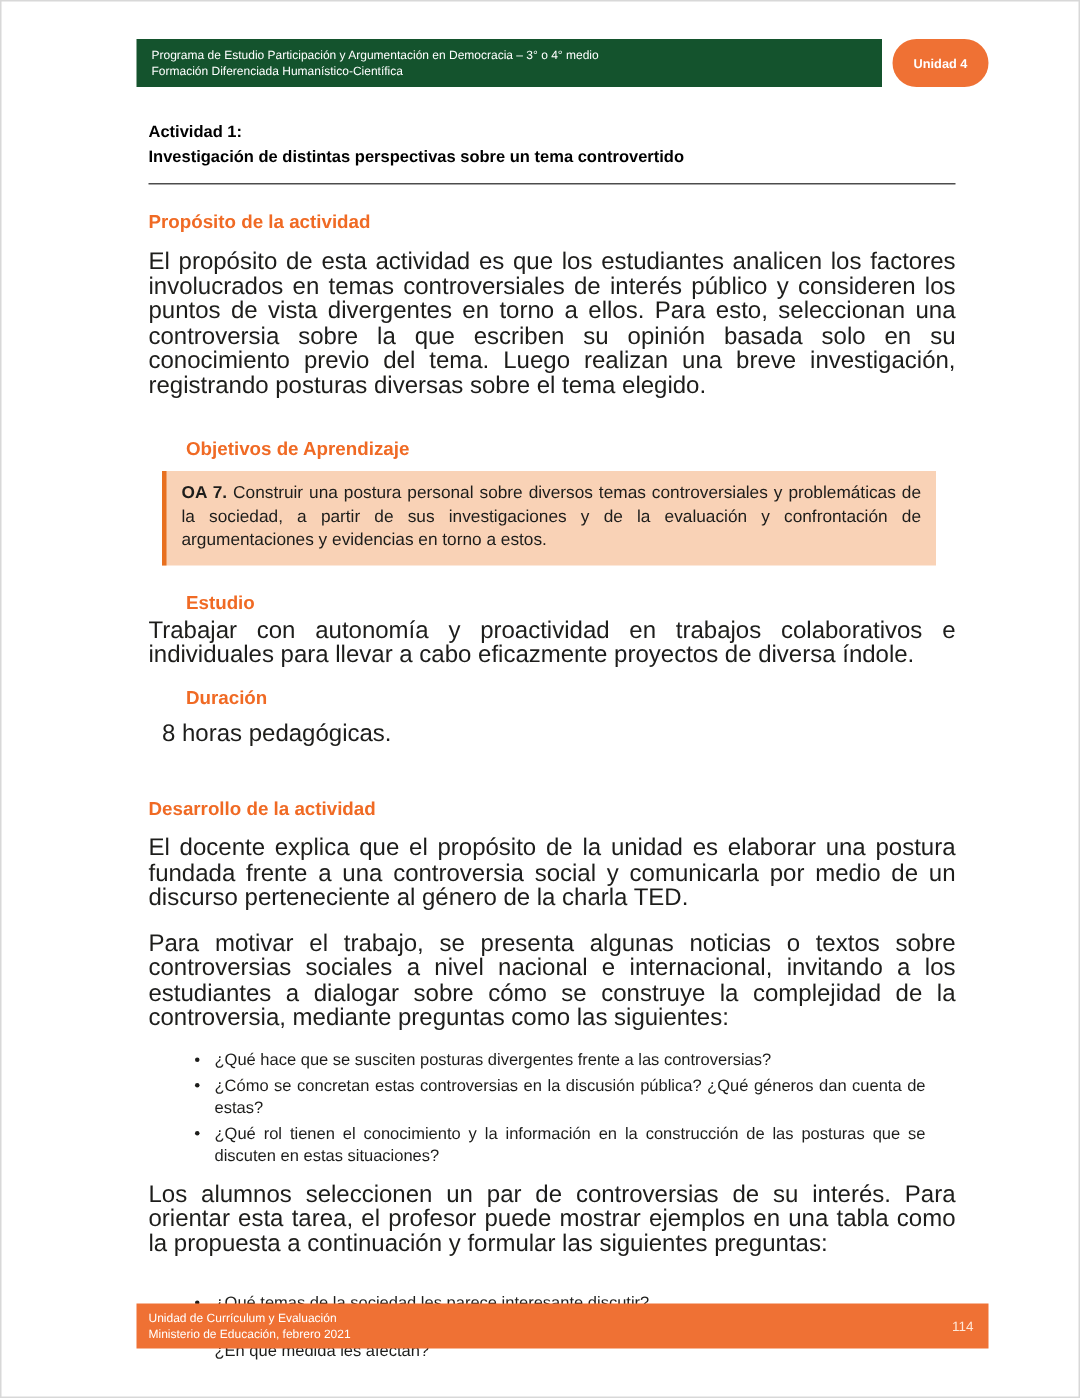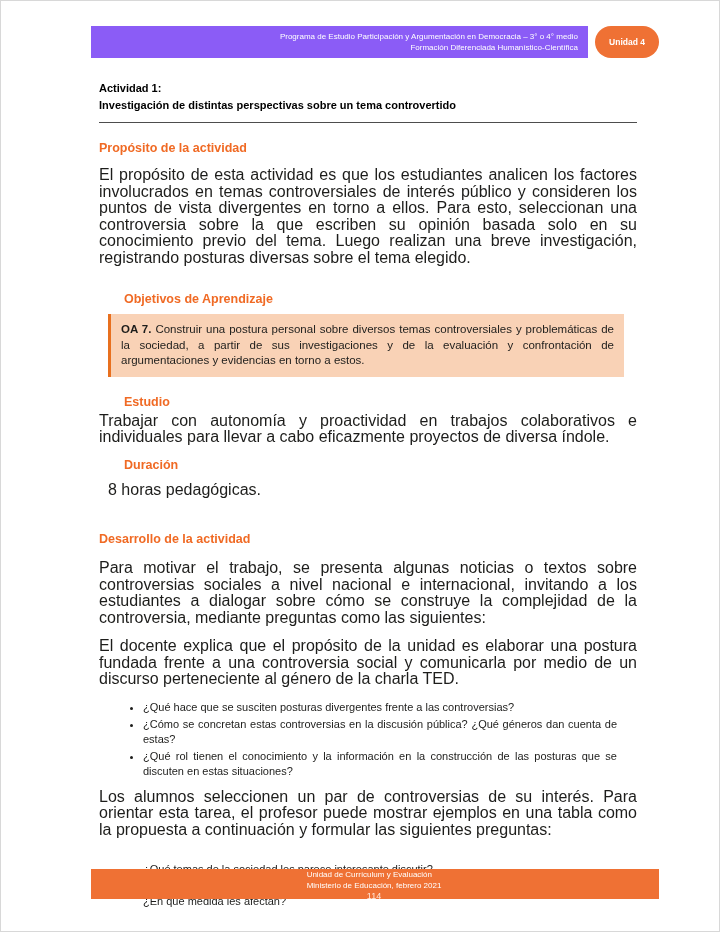--- a/index.html
+++ b/index.html
@@ -20,26 +20,25 @@
     position: absolute;
     top: 25px;
     left: 90px;
     right: 60px;
     display: flex;
     align-items: stretch;
     gap: 7px;
   }
   .header-banner {
     flex: 1;
-    background: #8b5cf6;
+    background: #14532d;
     color: #ffffff;
     font-size: 8px;
     line-height: 11px;
     padding: 5px 10px;
-    text-align: right;
   }
   .header-badge {
     width: 64px;
     background: #ef7134;
     color: #ffffff;
     font-size: 8.5px;
     font-weight: bold;
     border-radius: 16px;
     display: flex;
     align-items: center;
@@ -107,21 +106,20 @@
     left: 90px;
     right: 60px;
     bottom: 32px;
     height: 30px;
     background: #ef7134;
     color: #ffffff;
     display: flex;
     align-items: center;
     justify-content: space-between;
     padding: 0 10px 0 8px;
-    flex-direction: column;
   }
   .footer-left { font-size: 8px; line-height: 11px; }
   .footer-page { font-size: 9px; color: #ffe9da; }
 </style>
 </head>
 <body>
 
 <div class="page">
 
   <div class="header-row">
@@ -149,22 +147,22 @@
       <span>Construir una postura personal sobre diversos temas controversiales y problemáticas de la sociedad, a partir de sus investigaciones y de la evaluación y confrontación de argumentaciones y evidencias en torno a estos.</span>
     </div>
 
     <div class="heading indent h-actitud">Estudio</div>
     <p class="body-text p-actitud">Trabajar con autonomía y proactividad en trabajos colaborativos e individuales para llevar a cabo eficazmente proyectos de diversa índole.</p>
 
     <div class="heading indent h-duracion">Duración</div>
     <p class="body-text p-duracion">8 horas pedagógicas.</p>
 
     <div class="heading h-desarrollo">Desarrollo de la actividad</div>
+    <p class="body-text p-d1">El docente explica que el propósito de la unidad es elaborar una postura fundada frente a una controversia social y comunicarla por medio de un discurso perteneciente al género de la charla TED.</p>
     <p class="body-text p-d2">Para motivar el trabajo, se presenta algunas noticias o textos sobre controversias sociales a nivel nacional e internacional, invitando a los estudiantes a dialogar sobre cómo se construye la complejidad de la controversia, mediante preguntas como las siguientes:</p>
-    <p class="body-text p-d1">El docente explica que el propósito de la unidad es elaborar una postura fundada frente a una controversia social y comunicarla por medio de un discurso perteneciente al género de la charla TED.</p>
 
     <ul class="bullets">
       <li>¿Qué hace que se susciten posturas divergentes frente a las controversias?</li>
       <li>¿Cómo se concretan estas controversias en la discusión pública? ¿Qué géneros dan cuenta de estas?</li>
       <li>¿Qué rol tienen el conocimiento y la información en la construcción de las posturas que se discuten en estas situaciones?</li>
     </ul>
 
     <p class="body-text p-d3">Los alumnos seleccionen un par de controversias de su interés. Para orientar esta tarea, el profesor puede mostrar ejemplos en una tabla como la propuesta a continuación y formular las siguientes preguntas:</p>
 
     <ul class="bullets tight">

